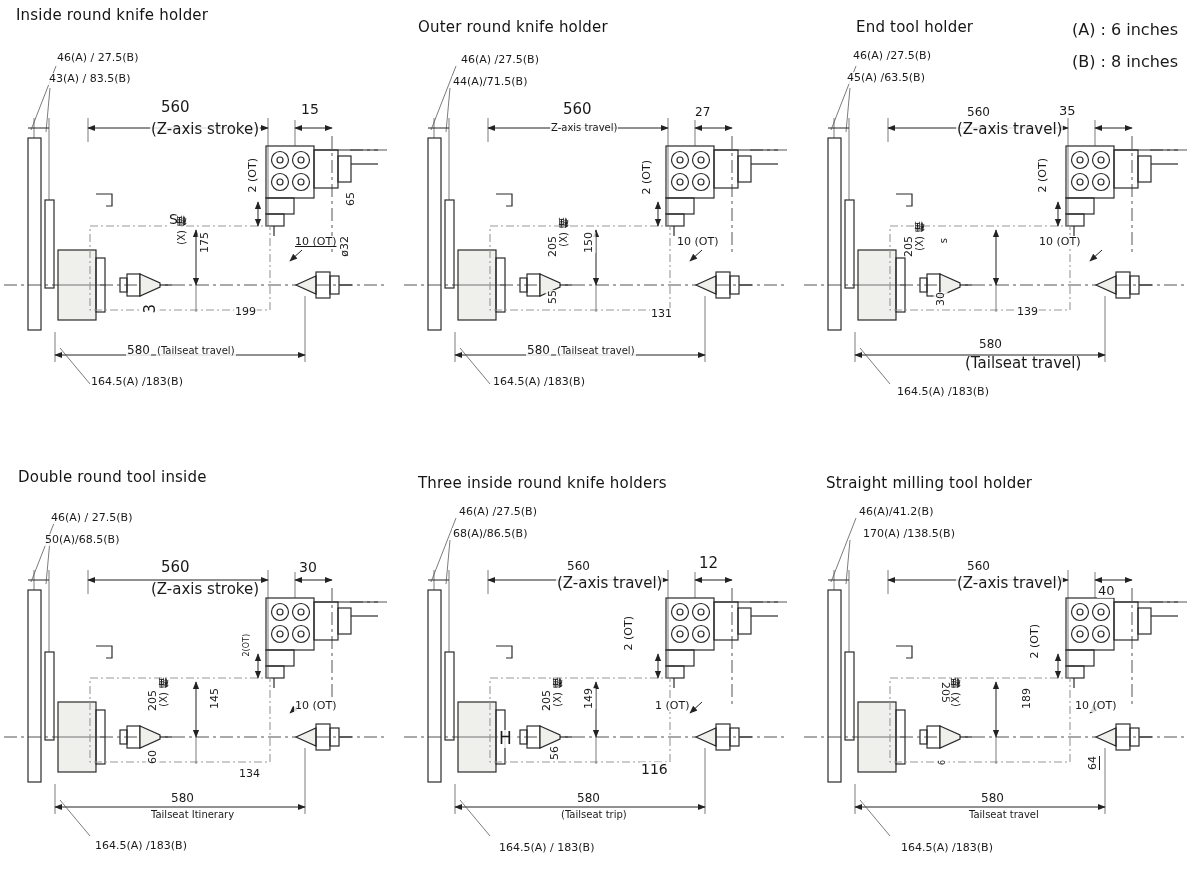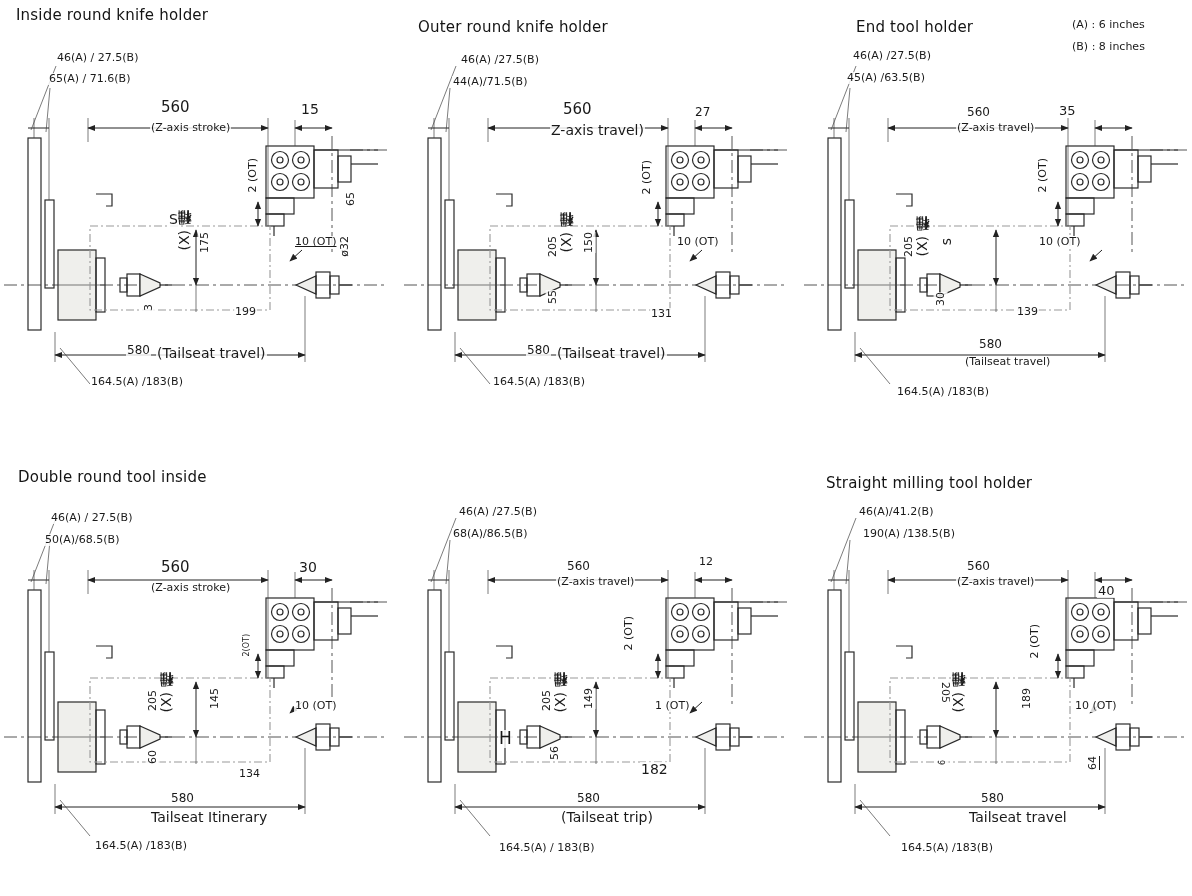--- a/index.html
+++ b/index.html
@@ -5,23 +5,23 @@
   *{margin:0;padding:0;box-sizing:border-box}
   html,body{width:1192px;height:896px;background:#ffffff;font-family:"DejaVu Sans",sans-serif;color:#1a1a1a;overflow:hidden}
   #page{position:relative;width:1192px;height:896px}
   .panel{position:absolute;width:392px;height:444px}
   .schem{position:absolute;left:0;top:0;width:392px;height:444px}
   .title{position:absolute;font-size:15px;font-weight:500;color:#141414;white-space:nowrap;letter-spacing:.2px}
   .lbl{position:absolute;font-size:11px;line-height:1.05;white-space:nowrap;background:rgba(255,255,255,.82);padding:0 1px;color:#1a1a1a}
   .rot{writing-mode:vertical-rl;transform:rotate(180deg)}
   .rotd{writing-mode:vertical-rl}
   .ul{text-decoration:underline}
-  .s8{font-size:8px}.s9{font-size:11px}.s10{font-size:14px}.s12{font-size:12px}
+  .s8{font-size:8px}.s9{font-size:15px}.s10{font-size:10px}.s12{font-size:12px}
   .s13{font-size:13px}.s14{font-size:14px}.s15{font-size:15px}.s17{font-size:17px}
-  .legend{position:absolute;left:1072px;top:14px;font-size:11px;line-height:2.0}
+  .legend{position:absolute;left:1072px;top:14px;font-size:16px;line-height:2.0}
   svg .ln{fill:none;stroke:#2a2a2a;stroke-width:1.2}
   svg .fl{fill:#efefec;stroke:#2a2a2a;stroke-width:1.2}
   svg .cl{fill:none;stroke:#555;stroke-width:1;stroke-dasharray:13 4 3 4}
   svg .env{fill:none;stroke:#9a9a9a;stroke-width:1.1;stroke-dasharray:8 3 2 3}
   svg .dim{stroke:#222;stroke-width:1;fill:none}
   svg .thin{stroke:#444;stroke-width:.7;fill:none}
 </style>
 </head>
 <body>
 
@@ -93,21 +93,21 @@
     <div>(A) : 6 inches</div>
     <div>(B) : 8 inches</div>
   </div>
 
   <section class="panel" style="left:0;top:0">
     <svg class="schem" viewBox="0 0 392 444">
         <use href="#machine"></use>
       </svg>
     <h2 class="title" style="left:16px;top:6px">Inside round knife holder</h2>
     <span class="lbl" style="left:56px;top:52px">46(A) / 27.5(B)</span>
-    <span class="lbl" style="left:48px;top:73px">65(A) / 71.6(B)</span>
+    <span class="lbl" style="left:48px;top:73px">43(A) / 83.5(B)</span>
     <span class="lbl s15" style="left:160px;top:100px">560</span>
     <span class="lbl s9" style="left:150px;top:122px">(Z-axis stroke)</span>
     <span class="lbl s14" style="left:300px;top:102px">15</span>
     <span class="lbl rot" style="left:246px;top:158px">2 (OT)</span>
     <span class="lbl rot" style="left:344px;top:192px">65</span>
     <span class="lbl s14" style="left:168px;top:212px">S</span>
     <span class="lbl rot s10" style="left:176px;top:230px">(X轴行程)</span>
     <span class="lbl rot" style="left:198px;top:232px">175</span>
     <span class="lbl ul" style="left:294px;top:236px">10 (OT)</span>
     <span class="lbl rot" style="left:338px;top:236px">ø32</span>
@@ -181,45 +181,46 @@
     <span class="lbl" style="left:238px;top:316px">134</span>
     <span class="lbl s12" style="left:170px;top:340px">580</span>
     <span class="lbl s10" style="left:150px;top:358px">Tailseat Itinerary</span>
     <span class="lbl" style="left:94px;top:388px">164.5(A) /183(B)</span>
   </section>
 
   <section class="panel" style="left:400px;top:452px">
     <svg class="schem" viewBox="0 0 392 444">
         <use href="#machine"></use>
       </svg>
+    <h2 class="title" style="left:18px;top:22px">Three inside round knife holders</h2>
     <span class="lbl" style="left:58px;top:54px">46(A) /27.5(B)</span>
     <span class="lbl" style="left:52px;top:76px">68(A)/86.5(B)</span>
     <span class="lbl s12" style="left:166px;top:108px">560</span>
     <span class="lbl s9" style="left:156px;top:124px">(Z-axis travel)</span>
     <span class="lbl s9" style="left:298px;top:104px">12</span>
     <span class="lbl rot" style="left:222px;top:164px">2 (OT)</span>
     <span class="lbl rot" style="left:140px;top:238px">205</span>
     <span class="lbl rot s10" style="left:152px;top:240px">(X轴行程)</span>
     <span class="lbl rot" style="left:182px;top:236px">149</span>
     <span class="lbl rot" style="left:148px;top:294px">56</span>
     <span class="lbl s17" style="left:98px;top:278px">H</span>
     <span class="lbl" style="left:254px;top:248px">1 (OT)</span>
-    <span class="lbl s14" style="left:240px;top:310px">182</span>
+    <span class="lbl s14" style="left:240px;top:310px">116</span>
     <span class="lbl s12" style="left:176px;top:340px">580</span>
     <span class="lbl s10" style="left:160px;top:358px">(Tailseat trip)</span>
     <span class="lbl" style="left:98px;top:390px">164.5(A) / 183(B)</span>
   </section>
 
   <section class="panel" style="left:800px;top:452px">
     <svg class="schem" viewBox="0 0 392 444">
         <use href="#machine"></use>
       </svg>
     <h2 class="title" style="left:26px;top:22px">Straight milling tool holder</h2>
     <span class="lbl" style="left:58px;top:54px">46(A)/41.2(B)</span>
-    <span class="lbl" style="left:62px;top:76px">190(A) /138.5(B)</span>
+    <span class="lbl" style="left:62px;top:76px">170(A) /138.5(B)</span>
     <span class="lbl s12" style="left:166px;top:108px">560</span>
     <span class="lbl s9" style="left:156px;top:124px">(Z-axis travel)</span>
     <span class="lbl s13" style="left:297px;top:132px">40</span>
     <span class="lbl rot" style="left:228px;top:172px">2 (OT)</span>
     <span class="lbl rotd" style="left:138px;top:230px">205</span>
     <span class="lbl rot s10" style="left:150px;top:240px">(X轴行程)</span>
     <span class="lbl rot" style="left:220px;top:236px">189</span>
     <span class="lbl rot s8" style="left:138px;top:308px">6</span>
     <span class="lbl" style="left:274px;top:248px">10 (OT)</span>
     <span class="lbl rot ul" style="left:286px;top:304px">64</span>

